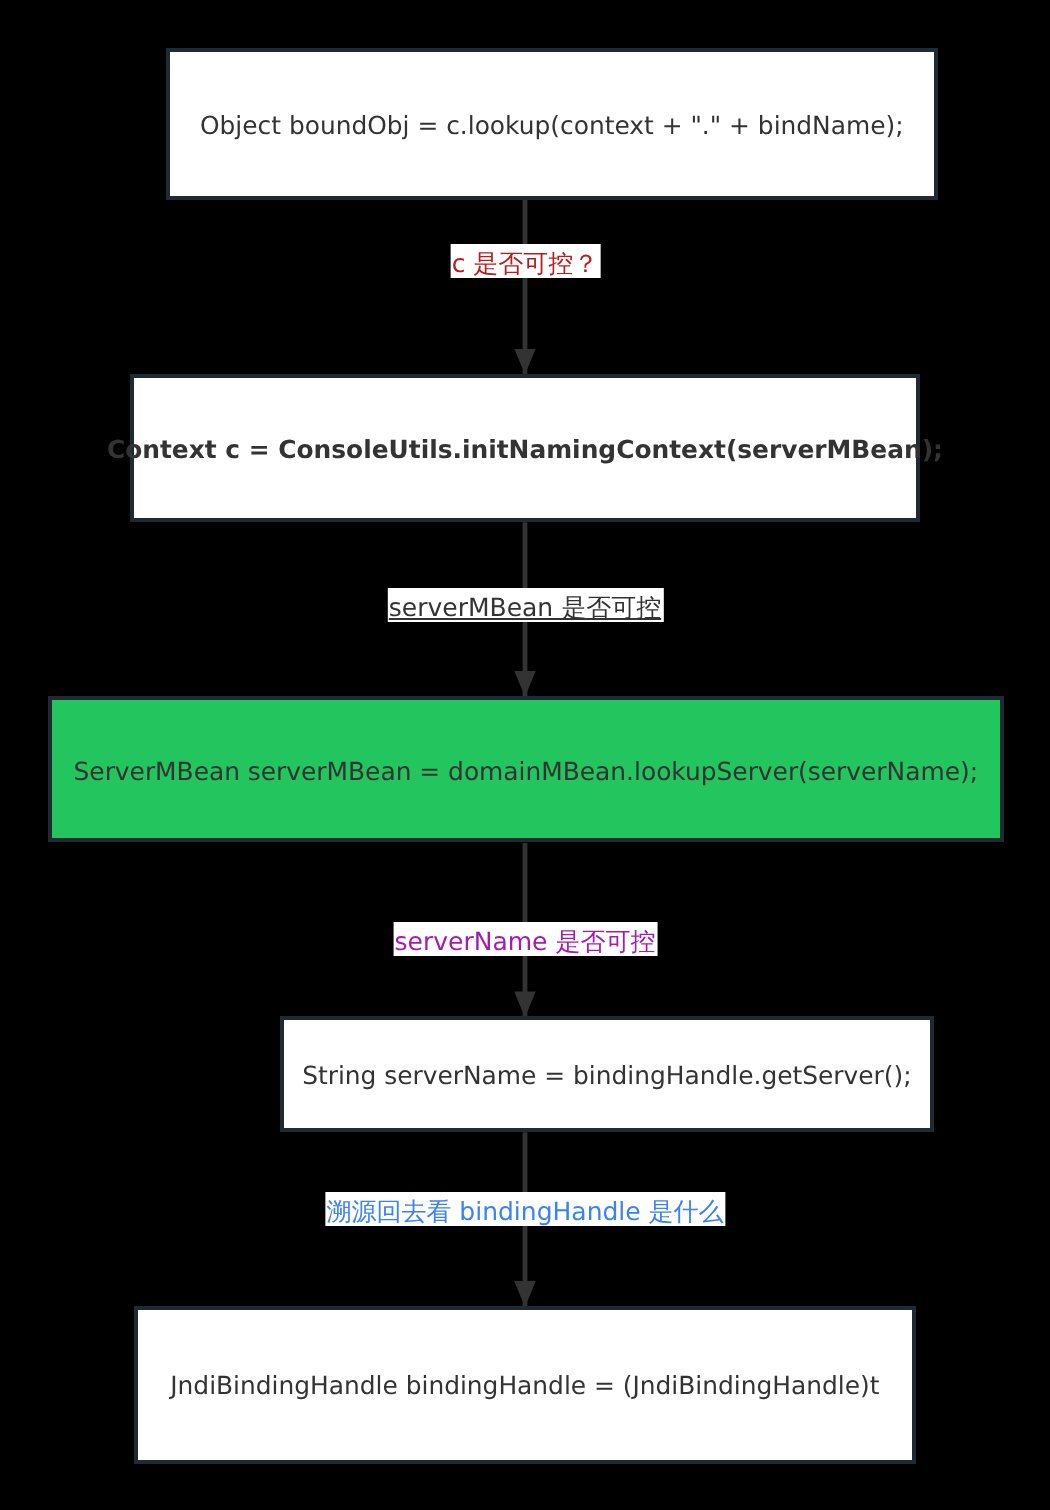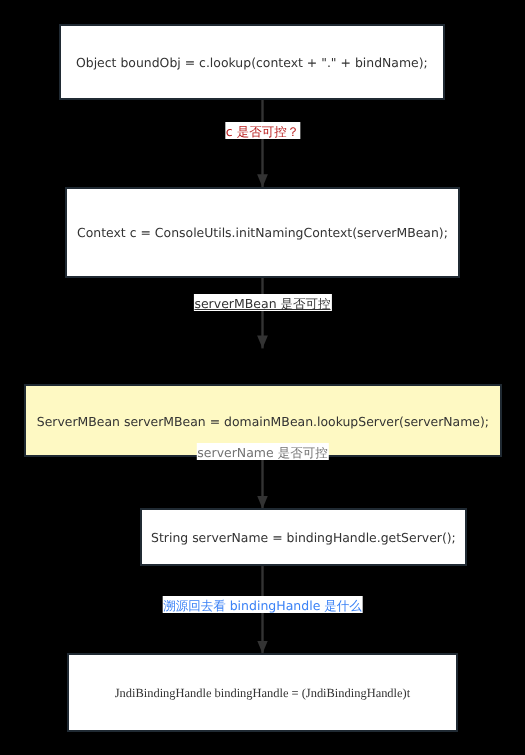--- a/index.html
+++ b/index.html
@@ -34,38 +34,38 @@
       <path id="e1" d="M262.5,261.1 L262.5,348.4" stroke="#333333" stroke-width="2.4" fill="none" marker-end="url(#ah)"></path>
     </g>
     <g>
       <path id="e2" d="M262.5,421.5 L262.5,508.7" stroke="#333333" stroke-width="2.4" fill="none" marker-end="url(#ah)"></path>
     </g>
     <g>
       <path id="e3" d="M262.5,566.1 L262.5,653.5" stroke="#333333" stroke-width="2.4" fill="none" marker-end="url(#ah)"></path>
     </g>
   </svg>
 
-  <div class="nodebox" id="b0" style="left: 59px; top: 23.9px; width: 385.8px; height: 75.8px; background: rgb(255, 255, 255); border-color: rgb(32, 42, 51);">
+  <div class="nodebox" id="b0" style="left: 83px; top: 23.9px; width: 385.8px; height: 75.8px; background: rgb(255, 255, 255); border-color: rgb(32, 42, 51);">
     <span class="nodetext">Object boundObj = c.lookup(context + "." + bindName);</span>
   </div>
 
-  <div class="nodebox" id="b1" style="left: 64.85px; top: 186.8px; width: 395.25px; height: 91px; background: rgb(255, 255, 255); border-color: rgb(32, 42, 51);">
+  <div class="nodebox" id="b1" style="left: 64.85px; top: 186.8px; width: 395.25px; height: 74px; background: rgb(255, 255, 255); border-color: rgb(32, 42, 51); font-weight: bold;">
     <span class="nodetext">Context c = ConsoleUtils.initNamingContext(serverMBean);</span>
   </div>
 
-  <div class="nodebox" id="b2" style="left: 23.8px; top: 347.9px; width: 478.2px; height: 73.6px; background: #fef9c3; border-color: rgb(32, 42, 51); margin-top: 36px;">
+  <div class="nodebox" id="b2" style="left: 23.8px; top: 347.9px; width: 478.2px; height: 73.6px; background: #22c55e; border-color: rgb(32, 42, 51);">
     <span class="nodetext">ServerMBean serverMBean = domainMBean.lookupServer(serverName);</span>
   </div>
 
   <div class="nodebox" id="b3" style="left: 98.9px; top: 508.2px; width: 327.1px; height: 57.9px; background: rgb(255, 255, 255); border-color: rgb(32, 42, 51); margin-left: 41px;">
     <span class="nodetext">String serverName = bindingHandle.getServer();</span>
   </div>
 
-  <div class="nodebox" id="b4" style="left: 66.9px; top: 653px; width: 391.1px; height: 79.1px; background: rgb(255, 255, 255); border-color: rgb(32, 42, 51); font-family: Liberation Serif, serif;">
+  <div class="nodebox" id="b4" style="left: 66.9px; top: 653px; width: 391.1px; height: 79.1px; background: rgb(255, 255, 255); border-color: rgb(32, 42, 51);">
     <span class="nodetext two"><span>JndiBindingHandle bindingHandle = (JndiBindingHandle)t</span><br></span>
   </div>
 
   <div class="edgelabel" id="l0" style="left: 262.5px; top: 122px; background: rgb(255, 255, 255); color: #b91c1c;">c 是否可控？</div>
   <div class="edgelabel" id="l1" style="left: 262.5px; top: 294px; background: rgb(255, 255, 255); color: rgb(51, 51, 51); text-decoration: underline;">serverMBean 是否可控</div>
-  <div class="edgelabel" id="l2" style="left: 262.5px; top: 443px; background: rgb(255, 255, 255); color: #737373;">serverName 是否可控</div>
+  <div class="edgelabel" id="l2" style="left: 262.5px; top: 461px; background: rgb(255, 255, 255); color: #a21caf;">serverName 是否可控</div>
   <div class="edgelabel" id="l3" style="left: 262.5px; top: 596px; background: rgb(255, 255, 255); color: #3b82f6;">溯源回去看 bindingHandle 是什么</div>
 
 </div>
 
 </body></html>

